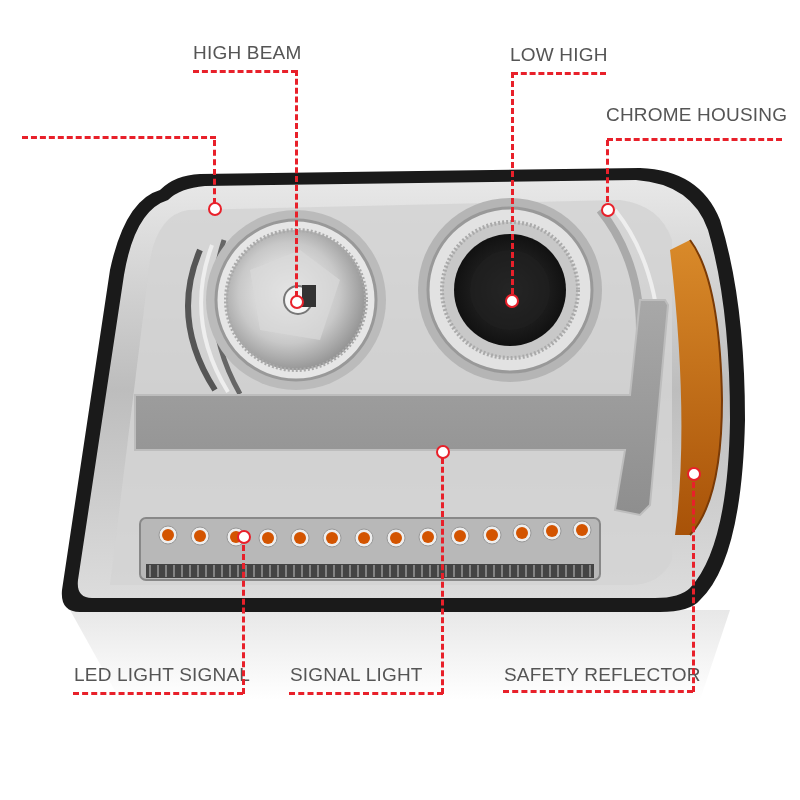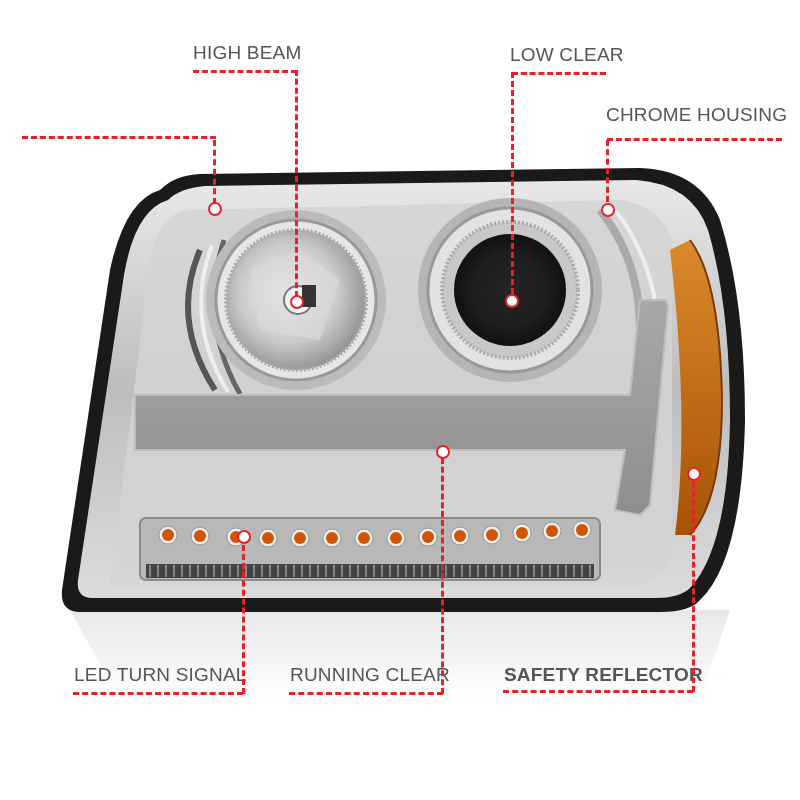--- a/index.html
+++ b/index.html
@@ -173,38 +173,38 @@
 
   <div class="label" style="left:193px;top:42px;">HIGH BEAM</div>
   <div class="dash-h" style="left:193px;top:70px;width:104px;"></div>
   <div class="dash-v" style="left:295px;top:70px;height:227px;"></div>
   <div class="dot" style="left:290px;top:295px;"></div>
 
   <div class="dash-h" style="left:22px;top:136px;width:194px;"></div>
   <div class="dash-v" style="left:213px;top:140px;height:64px;"></div>
   <div class="dot" style="left:208px;top:202px;"></div>
 
-  <div class="label" style="left:510px;top:44px;">LOW CLEAR</div>
+  <div class="label" style="left:510px;top:44px;">LOW HIGH</div>
   <div class="dash-h" style="left:512px;top:72px;width:94px;"></div>
   <div class="dash-v" style="left:511px;top:72px;height:222px;"></div>
   <div class="dot" style="left:505px;top:294px;"></div>
 
   <div class="label" style="left:606px;top:104px;">CHROME HOUSING</div>
   <div class="dash-h" style="left:607px;top:138px;width:175px;"></div>
   <div class="dash-v" style="left:606px;top:140px;height:62px;"></div>
   <div class="dot" style="left:601px;top:203px;"></div>
 
-  <div class="label" style="left:74px;top:664px;">LED TURN SIGNAL</div>
+  <div class="label" style="left:74px;top:664px;">LED LIGHT SIGNAL</div>
   <div class="dash-h" style="left:73px;top:692px;width:170px;"></div>
   <div class="dash-v" style="left:242px;top:545px;height:149px;"></div>
   <div class="dot" style="left:237px;top:530px;"></div>
 
-  <div class="label" style="left:290px;top:664px;">RUNNING CLEAR</div>
+  <div class="label" style="left:290px;top:664px;">SIGNAL LIGHT</div>
   <div class="dash-h" style="left:289px;top:692px;width:154px;"></div>
   <div class="dash-v" style="left:441px;top:458px;height:236px;"></div>
   <div class="dot" style="left:436px;top:445px;"></div>
 
-  <div class="label" style="left:504px;top:664px;font-weight:bold;">SAFETY REFLECTOR</div>
+  <div class="label" style="left:504px;top:664px;">SAFETY REFLECTOR</div>
   <div class="dash-h" style="left:503px;top:690px;width:190px;"></div>
   <div class="dash-v" style="left:692px;top:482px;height:210px;"></div>
   <div class="dot" style="left:687px;top:467px;"></div>
 
 </div>
 
 </body></html>

